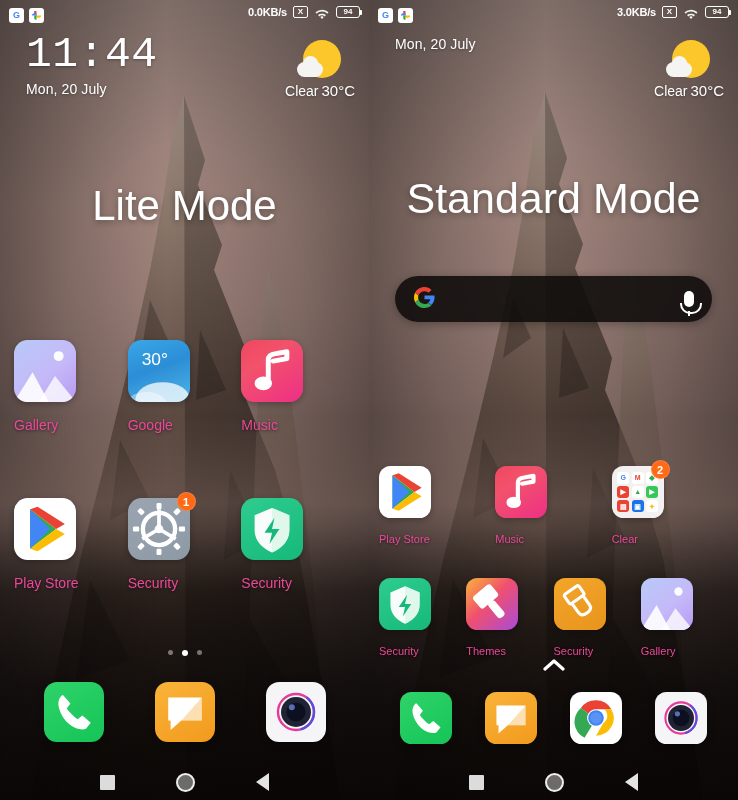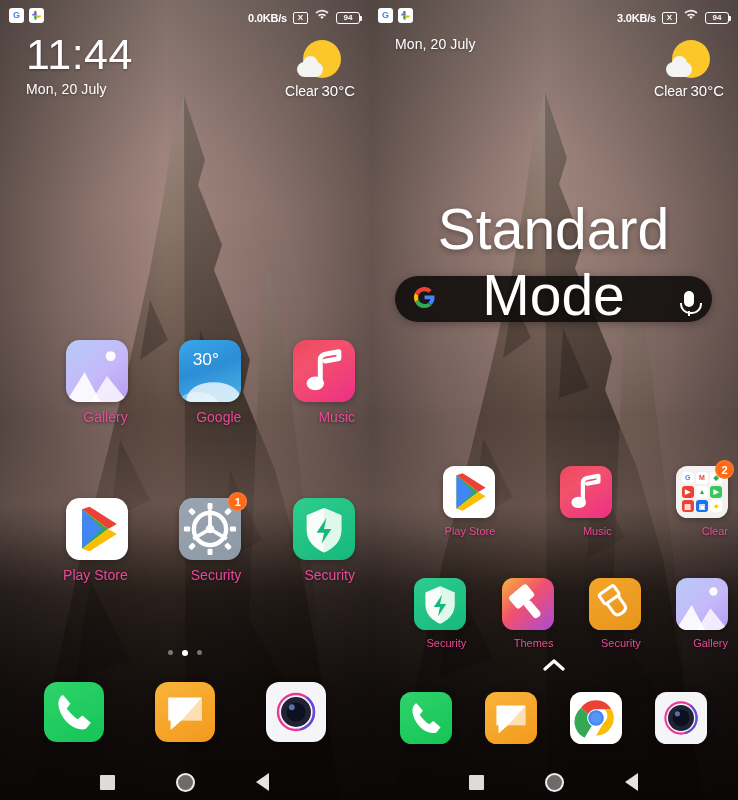--- a/index.html
+++ b/index.html
@@ -47,21 +47,21 @@
     pointer-events:none;
   }
 
   
   .statusbar {
     position:absolute; top:0; left:0; right:0; height:30px;
     display:flex; align-items:center; justify-content:space-between;
     padding:0 9px; z-index:20; color:#fff;
   }
   .sb-left { display:flex; align-items:center; gap:5px; }
-  .sb-right { display:flex; align-items:flex-end; gap:6px; }
+  .sb-right { display:flex; align-items:flex-start; gap:6px; }
   .sb-net { font-size:11px; font-weight:bold; color:#fff; letter-spacing:-0.2px; }
   .notif-ico {
     width:15px; height:15px; border-radius:3px; background:#fff;
     display:flex; align-items:center; justify-content:center;
     font-size:9px; font-weight:bold; line-height:1;
   }
   .g-blue { color:#4285f4; }
   .xbox {
     width:15px; height:12px; border:1.4px solid #fff; border-radius:2px;
     display:flex; align-items:center; justify-content:center;
@@ -75,21 +75,21 @@
   .batt:after {
     content:""; position:absolute; right:-3px; top:3px;
     width:2px; height:5px; background:#fff; border-radius:0 1px 1px 0;
   }
 
   
   .clockwidget {
     position:absolute; top:32px; left:26px; z-index:20;
     color:#fff; text-shadow:0 1px 3px rgba(0,0,0,0.35);
   }
-  .clock-time { font-size:43px; font-weight:300; line-height:1.05; letter-spacing:0.5px; }
+  .clock-time { font-size:43px; font-weight:300; line-height:1.05; letter-spacing:0.5px;font-family:Liberation Mono, monospace; }
   .clock-date { font-size:14px; font-weight:400; margin-top:4px; letter-spacing:0.1px; }
 
   .weatherwidget {
     position:absolute; top:40px; right:14px; z-index:20;
     color:#fff; text-align:center; text-shadow:0 1px 3px rgba(0,0,0,0.35);
   }
   .sunicon { position:relative; width:46px; height:40px; margin:0 auto; }
   .sundisc {
     position:absolute; right:2px; top:0; width:38px; height:38px;
     border-radius:50%; background:#fcc72b;
@@ -105,21 +105,21 @@
   .w-line { font-size:14px; margin-top:2px; white-space:nowrap; }
   .w-temp { font-size:15px; margin-left:3px; }
 
   
   .modetitle {
     position:absolute; left:0; right:0; z-index:22;
     text-align:center; color:#fff; font-weight:400;
     text-shadow:0 2px 6px rgba(0,0,0,0.35);
   }
   .left .modetitle { top:182px; font-size:42px; }
-  .right .modetitle { top:196px; font-size:57px; }
+  .right .modetitle { top:174px; font-size:43px; }
 
   
   .searchpill {
     position:absolute; z-index:21; left:26px; right:26px; top:276px;
     height:46px; border-radius:23px;
     background:rgba(14,11,10,0.88);
     display:flex; align-items:center; justify-content:space-between;
     padding:0 18px;
     box-shadow:0 2px 10px rgba(0,0,0,0.3);
   }
@@ -134,21 +134,21 @@
   }
   .mic:before {
     content:""; position:absolute; left:4px; bottom:-9px;
     width:2px; height:5px; background:#fff;
   }
 
   
   .grid { position:absolute; z-index:21; left:0; right:0; display:flex; }
   .left .grid { padding:0 14px; }
   .right .grid { padding:0 10px; }
-  .cell { flex:1; display:flex; flex-direction:column; align-items:flex-end; }
+  .cell { flex:1; display:flex; flex-direction:column; align-items:flex-start;gap:8px; }
   .appicon {
     border-radius:22%; position:relative; overflow:visible;
     box-shadow:0 2px 6px rgba(0,0,0,0.28);
   }
   .left .appicon { width:62px; height:62px; }
   .right .appicon { width:52px; height:52px; }
   .applabel {
     color:#ec4899; margin-top:7px; white-space:nowrap;
     text-shadow:0 1px 3px rgba(0,0,0,0.55);
   }
@@ -311,20 +311,21 @@
     <div class="weatherwidget">
       <div class="sunicon">
         <div class="sundisc"></div>
           <div class="cloudpuff"></div>
       </div>
       <div class="w-line">
         <span>Clear</span><span class="w-temp">30°C</span>
       </div>
     </div>
 
+    <div class="modetitle">Lite Mode</div>
 
     <div class="grid" style="top:340px;">
       <div class="cell">
         <div class="appicon ic-gallery">
           <div class="inner">
             <svg viewBox="0 0 100 100" width="100%" height="100%">
               <circle cx="72" cy="26" r="8" fill="#fff" opacity="0.95"></circle>
               <path d="M0 100 L30 52 L56 100 Z" fill="#fff" opacity="0.9"></path>
               <path d="M40 100 L66 58 L100 100 Z" fill="#fff" opacity="0.78"></path>
             </svg>

